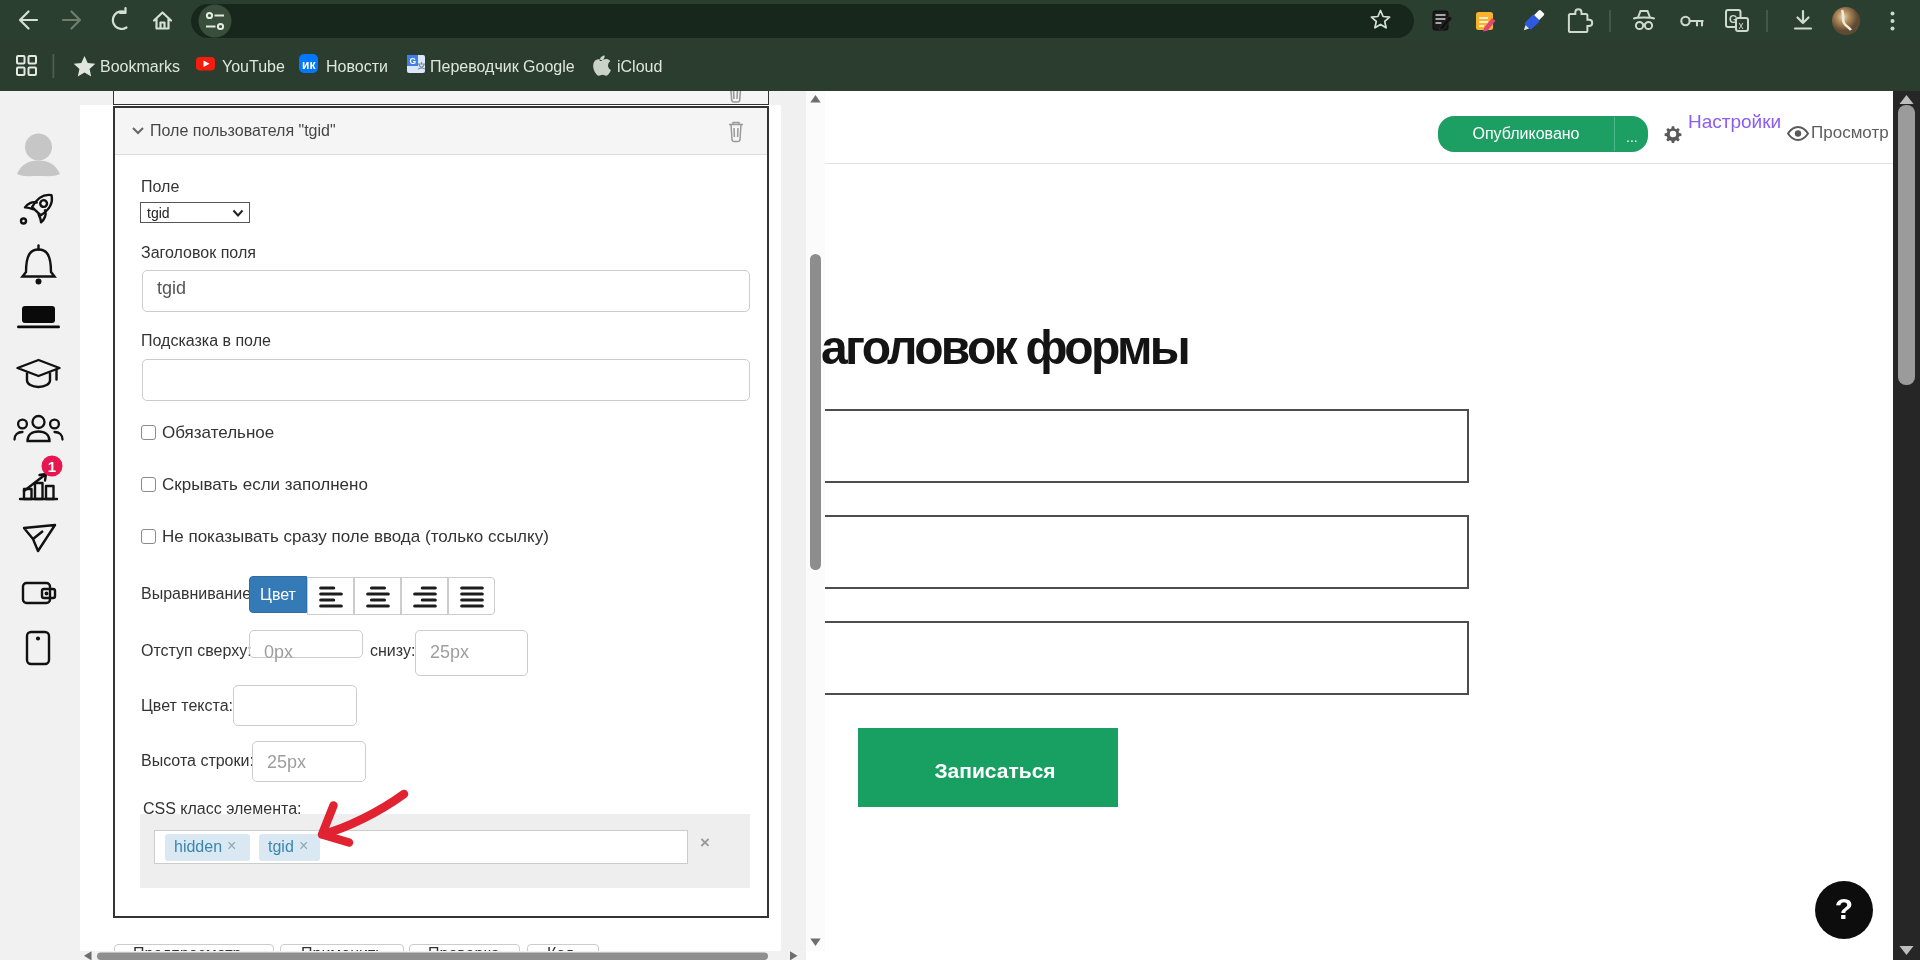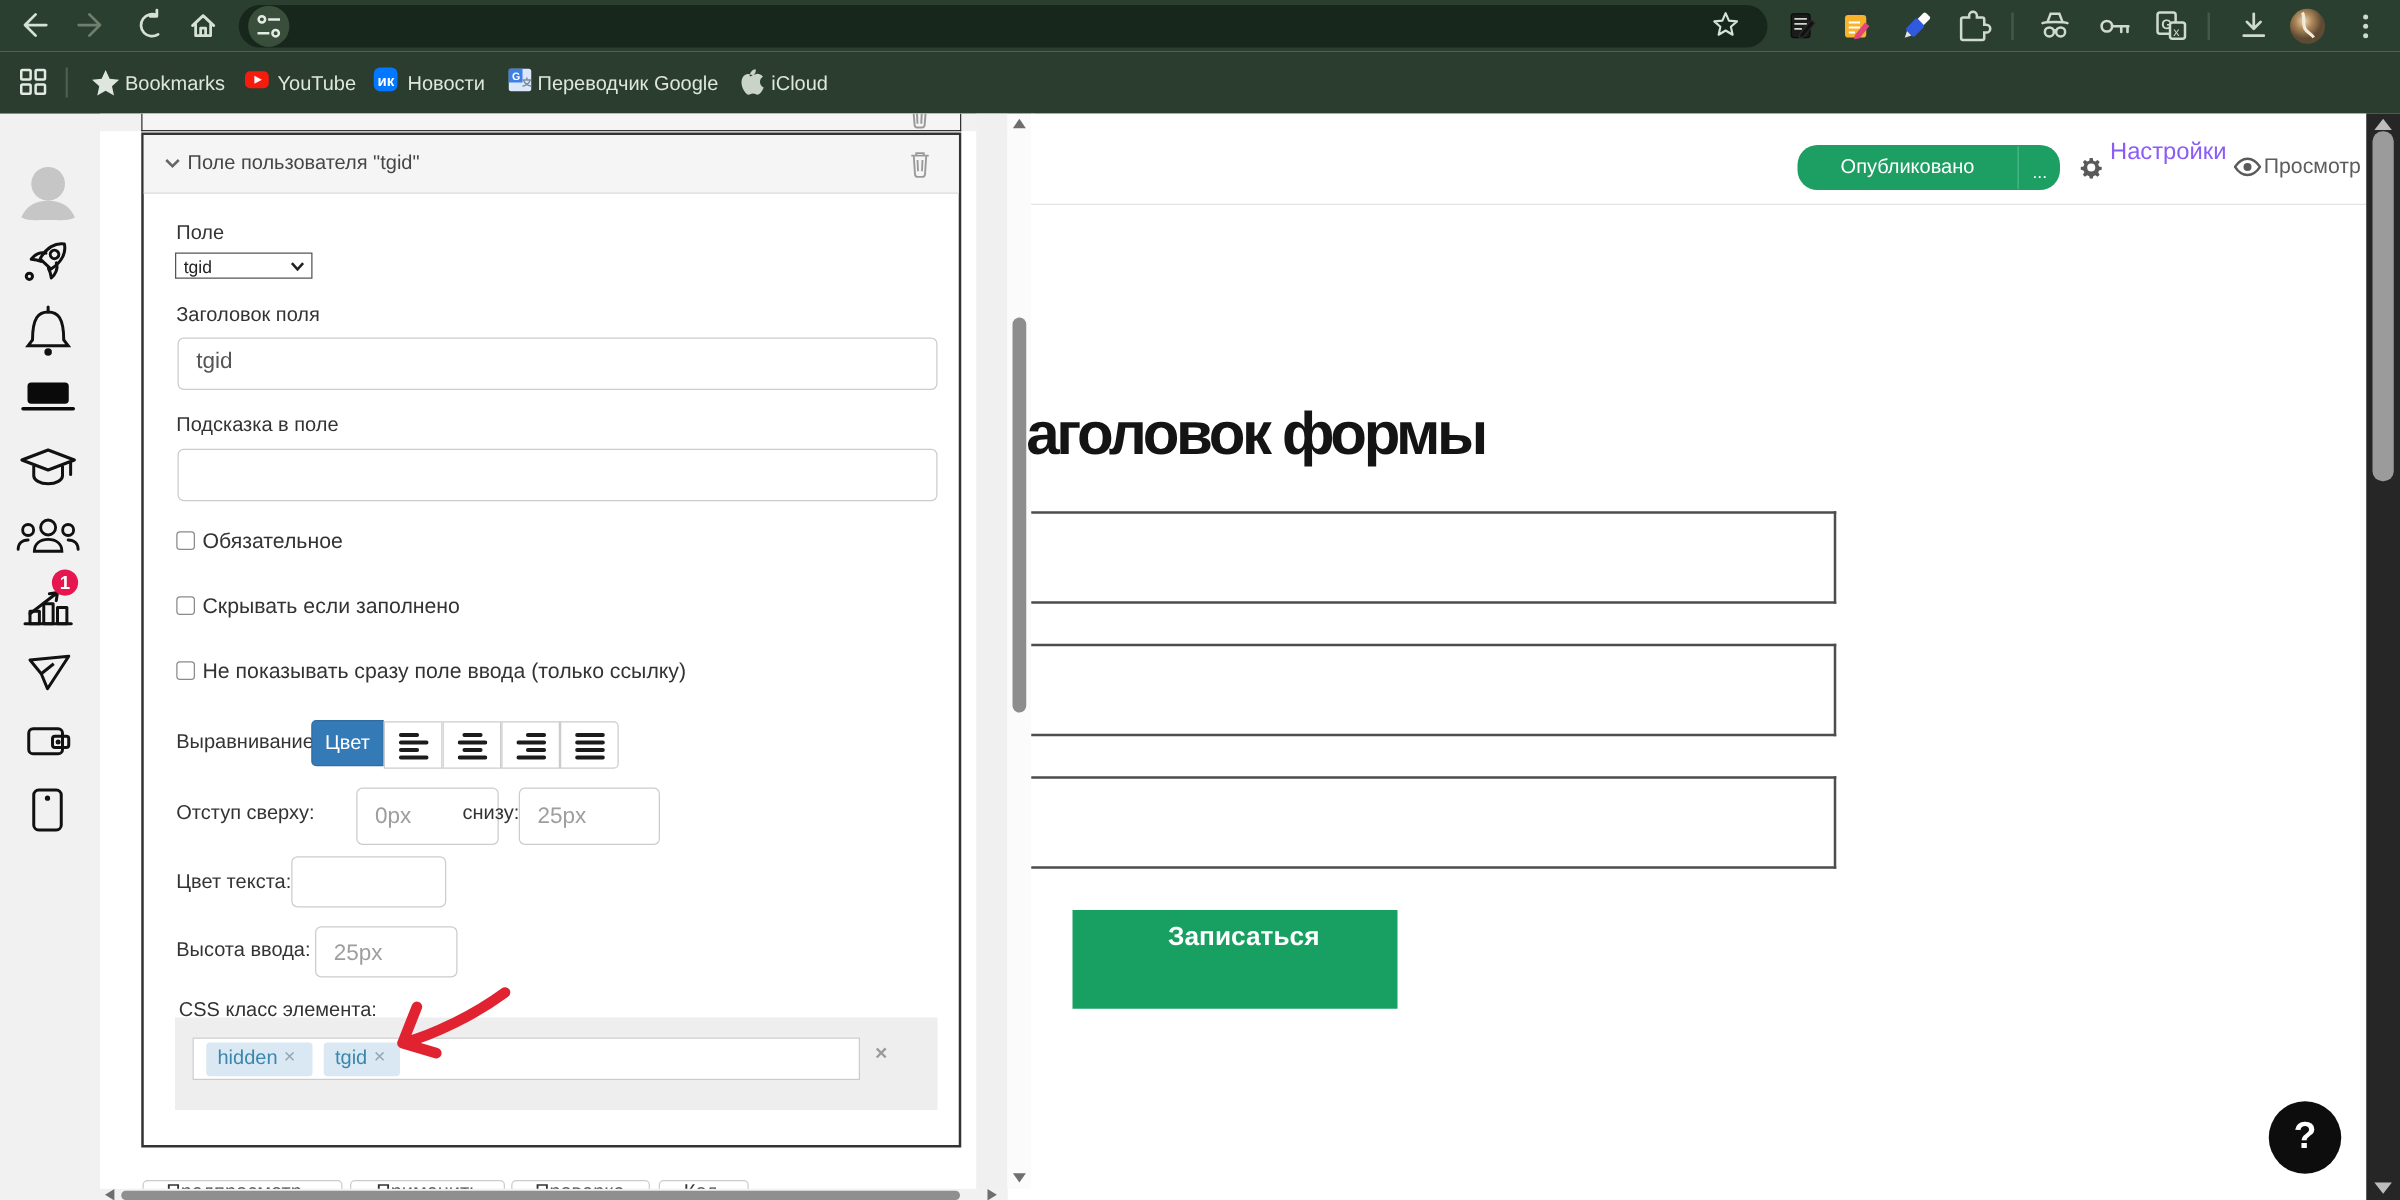--- a/index.html
+++ b/index.html
@@ -272,32 +272,32 @@
   </div>
   <div class="abs" style="left:333px;top:469px;width:47px;height:38px;background:#fff;border:1px solid #ccc;border-radius:0 4px 4px 0;">
     <svg class="abs" style="left:11px;top:8px" width="24" height="22" viewBox="0 0 24 22">
       <g stroke="#1c1c1c" stroke-width="3.1" stroke-linecap="round">
         <path d="M1.7 2 h20.6 M1.7 8 h20.6 M1.7 14 h20.6 M1.7 20 h20.6"></path>
       </g>
     </svg>
   </div>
 
   <div class="abs" style="left:26px;top:534px;font-size:16px;color:#333;">Отступ сверху:</div>
-  <div class="abs" style="left:134px;top:522px;width:114px;height:46px;border:1px solid #ccc;border-radius:5px;margin-left:36px;">
+  <div class="abs" style="left:134px;top:522px;width:114px;height:28px;border:1px solid #ccc;border-radius:5px;">
     <span style="position:absolute;left:14px;top:11px;font-size:18px;color:#9e9e9e;">0px</span>
   </div>
   <div class="abs" style="left:255px;top:534px;font-size:16px;color:#333;">снизу:</div>
   <div class="abs" style="left:300px;top:522px;width:113px;height:46px;border:1px solid #ccc;border-radius:5px;">
     <span style="position:absolute;left:14px;top:11px;font-size:18px;color:#9e9e9e;">25px</span>
   </div>
 
   <div class="abs" style="left:26px;top:589px;font-size:16px;color:#333;">Цвет текста:</div>
   <div class="abs" style="left:118px;top:577px;width:124px;height:41px;border:1px solid #ccc;border-radius:5px;"></div>
 
-  <div class="abs" style="left:26px;top:644px;font-size:16px;color:#333;">Высота ввода:</div>
+  <div class="abs" style="left:26px;top:644px;font-size:16px;color:#333;">Высота строки:</div>
   <div class="abs" style="left:137px;top:633px;width:114px;height:41px;border:1px solid #ccc;border-radius:5px;">
     <span style="position:absolute;left:14px;top:10px;font-size:18px;color:#9e9e9e;">25px</span>
   </div>
 
   <div class="abs" style="left:28px;top:692px;font-size:16px;color:#333;">CSS класс элемента:</div>
   <div class="abs" style="left:25px;top:706px;width:610px;height:74px;background:#eeeeee;">
     <div class="abs" style="left:14px;top:16px;width:534px;height:34px;background:#fff;border:1px solid #ccc;"></div>
     <div class="abs" style="left:25px;top:20px;width:85px;height:27px;background:#d9e8f3;border-radius:3px;">
       <span style="position:absolute;left:9px;top:4px;font-size:16px;color:#3a87ad;">hidden</span>
       <span style="position:absolute;left:62px;top:3px;font-size:16px;color:#8fa6b2;">×</span>
@@ -361,21 +361,21 @@
     <path d="M11 2 C 6 2 2.5 6.2 1 8.5 C 2.5 10.8 6 15 11 15 C 16 15 19.5 10.8 21 8.5 C 19.5 6.2 16 2 11 2 z" fill="none" stroke="#5a5a5a" stroke-width="2"></path>
     <circle cx="11" cy="8.5" r="3.2" fill="#5a5a5a"></circle>
   </svg>
   <span class="abs" style="left:986px;top:32px;font-size:17px;color:#5d5d5d;">Просмотр</span>
 
   <div class="abs" style="left:-4px;top:229px;font-size:48px;font-weight:bold;color:#141414;letter-spacing:-2.7px;">аголовок формы</div>
   <div class="abs" style="left:0px;top:318px;width:644px;height:74px;border:2px solid #4d4d4d;border-left:none;"></div>
   <div class="abs" style="left:0px;top:424px;width:644px;height:74px;border:2px solid #4d4d4d;border-left:none;"></div>
   <div class="abs" style="left:0px;top:530px;width:644px;height:74px;border:2px solid #4d4d4d;border-left:none;"></div>
   <div class="abs" style="left:33px;top:637px;width:260px;height:79px;background:#17a061;">
-    <span style="position:absolute;left:0;top:10px;width:260px;text-align:center;font-size:21px;font-weight:bold;color:#fff;padding-left:14px;">Записаться</span>
+    <span style="position:absolute;left:0;top:31px;width:260px;text-align:center;font-size:21px;font-weight:bold;color:#fff;padding-left:14px;">Записаться</span>
   </div>
 
   <div class="abs" style="left:990px;top:790px;width:58px;height:58px;border-radius:50%;background:#0d0d0d;">
     <span style="position:absolute;left:0;top:11px;width:58px;text-align:center;font-size:30px;font-weight:bold;color:#fff;">?</span>
   </div>
 </div>
 
 <div class="abs" style="left:1893px;top:91px;width:27px;height:869px;background:#262626;"></div>
 <svg class="abs" style="left:1893px;top:91px" width="27" height="869" viewBox="0 0 27 869">
   <path d="M13.5 4 l7 9 h-14 z" fill="#bdbdbd"></path>

